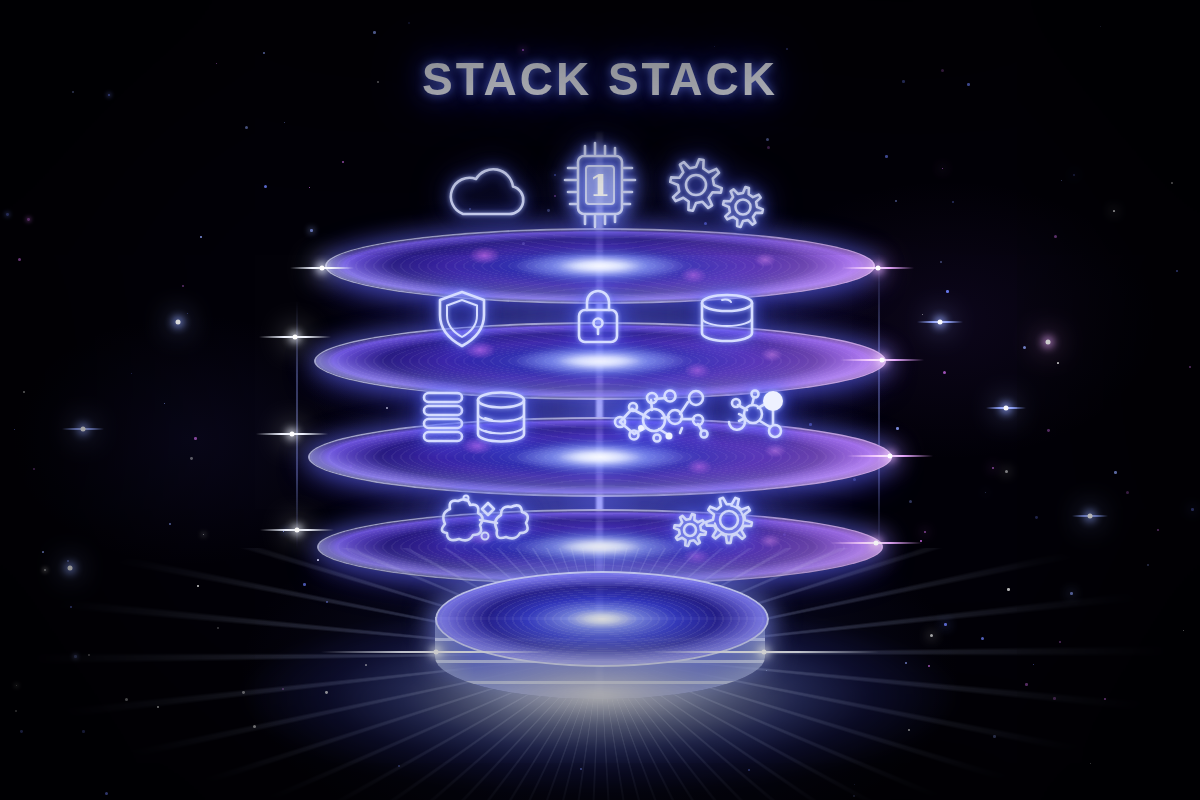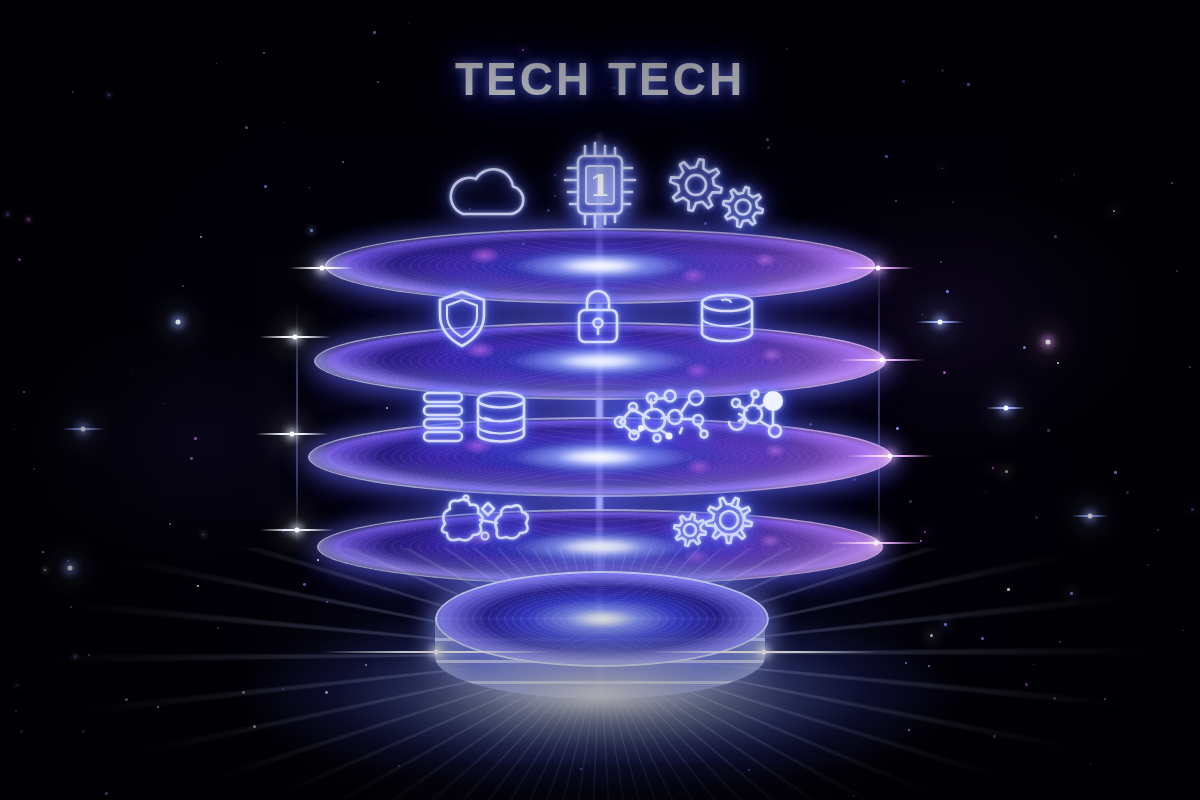--- a/index.html
+++ b/index.html
@@ -463,16 +463,16 @@
     <circle class="soft" cx="31" cy="4" r="2.5"></circle>
   </svg>
   <svg class="abs icon" style="left:663px;top:494px;" width="96" height="56" viewBox="0 0 96 56">
     <path d="M38.0 36.0L42.9 37.9L42.3 40.7L37.1 40.4L34.8 43.8L36.9 48.6L34.5 50.1L31.0 46.3L27.0 47.0L25.1 51.9L22.3 51.3L22.6 46.1L19.2 43.8L14.4 45.9L12.9 43.5L16.7 40.0L16.0 36.0L11.1 34.1L11.7 31.3L16.9 31.6L19.2 28.2L17.1 23.4L19.5 21.9L23.0 25.7L27.0 25.0L28.9 20.1L31.7 20.7L31.4 25.9L34.8 28.2L39.6 26.1L41.1 28.5L37.3 32.0Z"></path>
       <circle cx="27" cy="36" r="6"></circle>
     <path d="M82.0 26.0L88.9 28.4L88.2 32.0L80.9 31.8L78.3 36.3L82.0 42.5L79.1 44.9L73.7 40.0L68.8 41.8L67.6 48.9L63.9 48.9L62.9 41.7L58.0 39.9L52.5 44.6L49.7 42.2L53.5 36.0L51.0 31.5L43.7 31.6L43.1 27.9L50.0 25.7L51.0 20.5L45.3 15.9L47.2 12.7L54.0 15.5L58.0 12.1L56.6 5.0L60.1 3.8L63.6 10.2L68.8 10.2L72.3 3.9L75.8 5.2L74.3 12.3L78.3 15.7L85.1 13.1L86.9 16.4L81.1 20.8Z"></path>
       <circle cx="66" cy="26" r="9"></circle>
     <circle class="soft" cx="66" cy="26" r="14.5" stroke-dasharray="42 28"></circle>
   </svg>
 
-  <h1 class="abs title">TECH TECH</h1>
+  <h1 class="abs title">STACK STACK</h1>
 
   <div class="abs vignette"></div>
 </div>
 
 </body></html>

